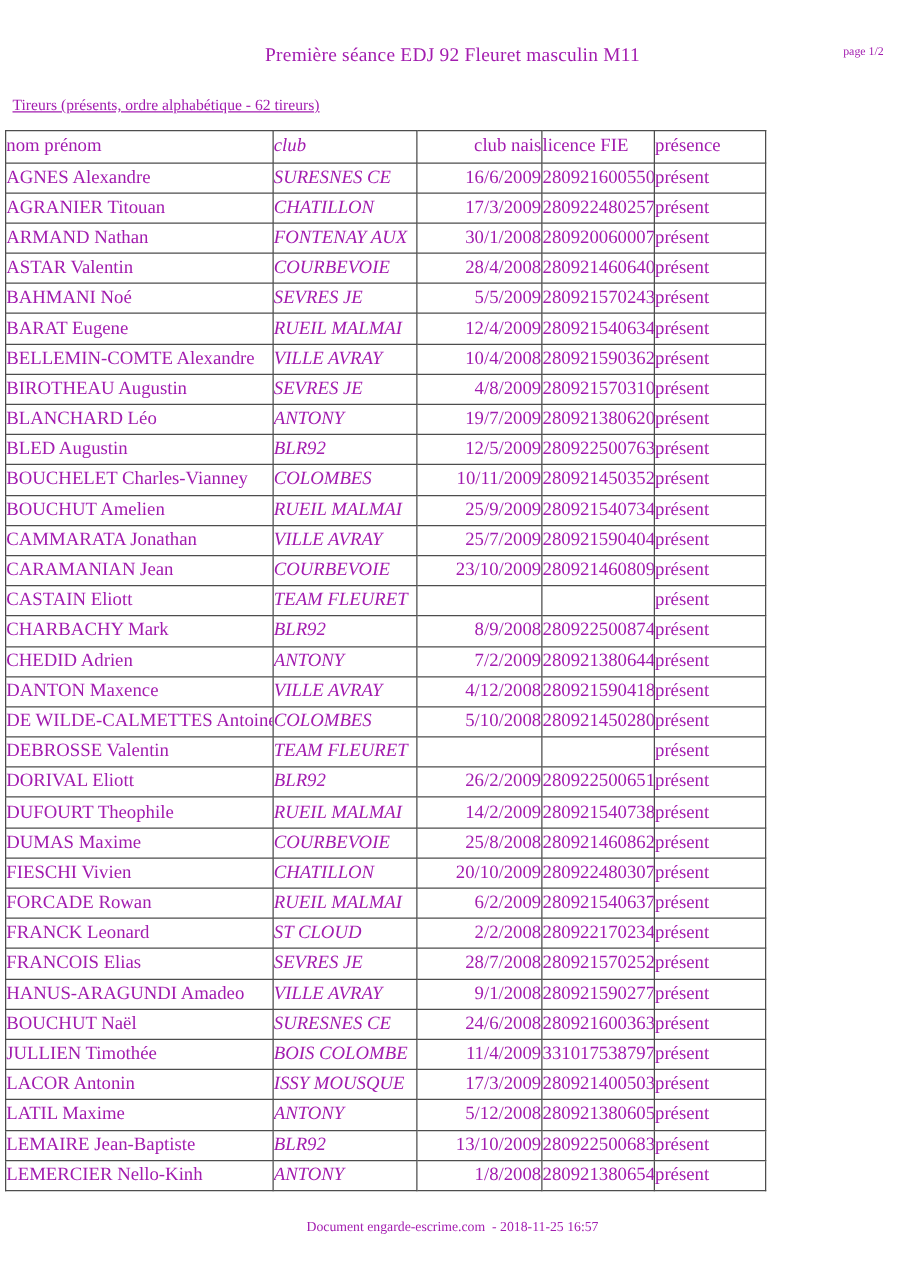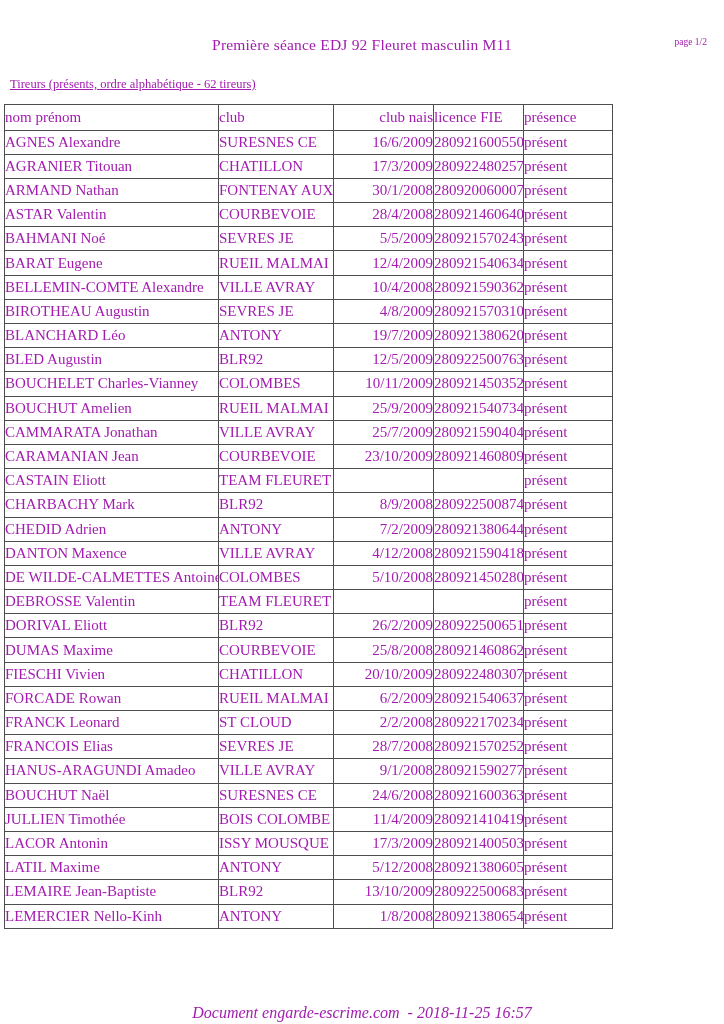--- a/index.html
+++ b/index.html
@@ -49,34 +49,33 @@
     height: 24.2px;
     box-sizing: border-box;
     font-weight: normal;
     white-space: nowrap;
     overflow: hidden;
     padding: 0;
     vertical-align: middle;
   }
   table.tireurs thead th { height: 25.5px; }
   .c-name     { width: 214px; text-align: left;  padding-left: 6px;  }
-  .c-club     { width: 115px; text-align: left;  padding-left: 6px;  }
+  .c-club     { width: 115px; text-align: left;  padding-left: 6px; font-style: italic;  }
   .c-date     { width: 100px; text-align: right; padding-right: 7px; }
   .c-licence  { width: 90px;  text-align: right; padding-right: 4px; margin-top: 22px; }
   .c-presence { width: 89px;  text-align: left;  padding-left: 6px;  }
   th.c-licence { text-align: left; padding-left: 5px; }
   .footer {
     position: absolute;
-    top: 1004px;
+    top: 976px;
     left: 0;
     width: 100%;
     text-align: center;
-    font-size: 16px;
+    font-size: 11px;
     white-space: pre;
-    font-style: italic;
   }
 </style>
 </head>
 <body>
 
 <div class="page">
 
   <div class="title">Première séance EDJ 92 Fleuret masculin M11</div>
 
   <div class="page-indicator">page 1/2</div>
@@ -242,20 +241,27 @@
           <td class="c-presence">présent</td>
         </tr>
         <tr>
           <td class="c-name">DORIVAL Eliott</td>
           <td class="c-club">BLR92</td>
           <td class="c-date">26/2/2009</td>
           <td class="c-licence">280922500651</td>
           <td class="c-presence">présent</td>
         </tr>
         <tr>
+          <td class="c-name">DUFOURT Theophile</td>
+          <td class="c-club">RUEIL MALMAI</td>
+          <td class="c-date">14/2/2009</td>
+          <td class="c-licence">280921540738</td>
+          <td class="c-presence">présent</td>
+        </tr>
+        <tr>
           <td class="c-name">DUMAS Maxime</td>
           <td class="c-club">COURBEVOIE</td>
           <td class="c-date">25/8/2008</td>
           <td class="c-licence">280921460862</td>
           <td class="c-presence">présent</td>
         </tr>
         <tr>
           <td class="c-name">FIESCHI Vivien</td>
           <td class="c-club">CHATILLON</td>
           <td class="c-date">20/10/2009</td>
@@ -294,21 +300,21 @@
           <td class="c-name">BOUCHUT Naël</td>
           <td class="c-club">SURESNES CE</td>
           <td class="c-date">24/6/2008</td>
           <td class="c-licence">280921600363</td>
           <td class="c-presence">présent</td>
         </tr>
         <tr>
           <td class="c-name">JULLIEN Timothée</td>
           <td class="c-club">BOIS COLOMBE</td>
           <td class="c-date">11/4/2009</td>
-          <td class="c-licence">280921410419</td>
+          <td class="c-licence">331017538797</td>
           <td class="c-presence">présent</td>
         </tr>
         <tr>
           <td class="c-name">LACOR Antonin</td>
           <td class="c-club">ISSY MOUSQUE</td>
           <td class="c-date">17/3/2009</td>
           <td class="c-licence">280921400503</td>
           <td class="c-presence">présent</td>
         </tr>
         <tr>

